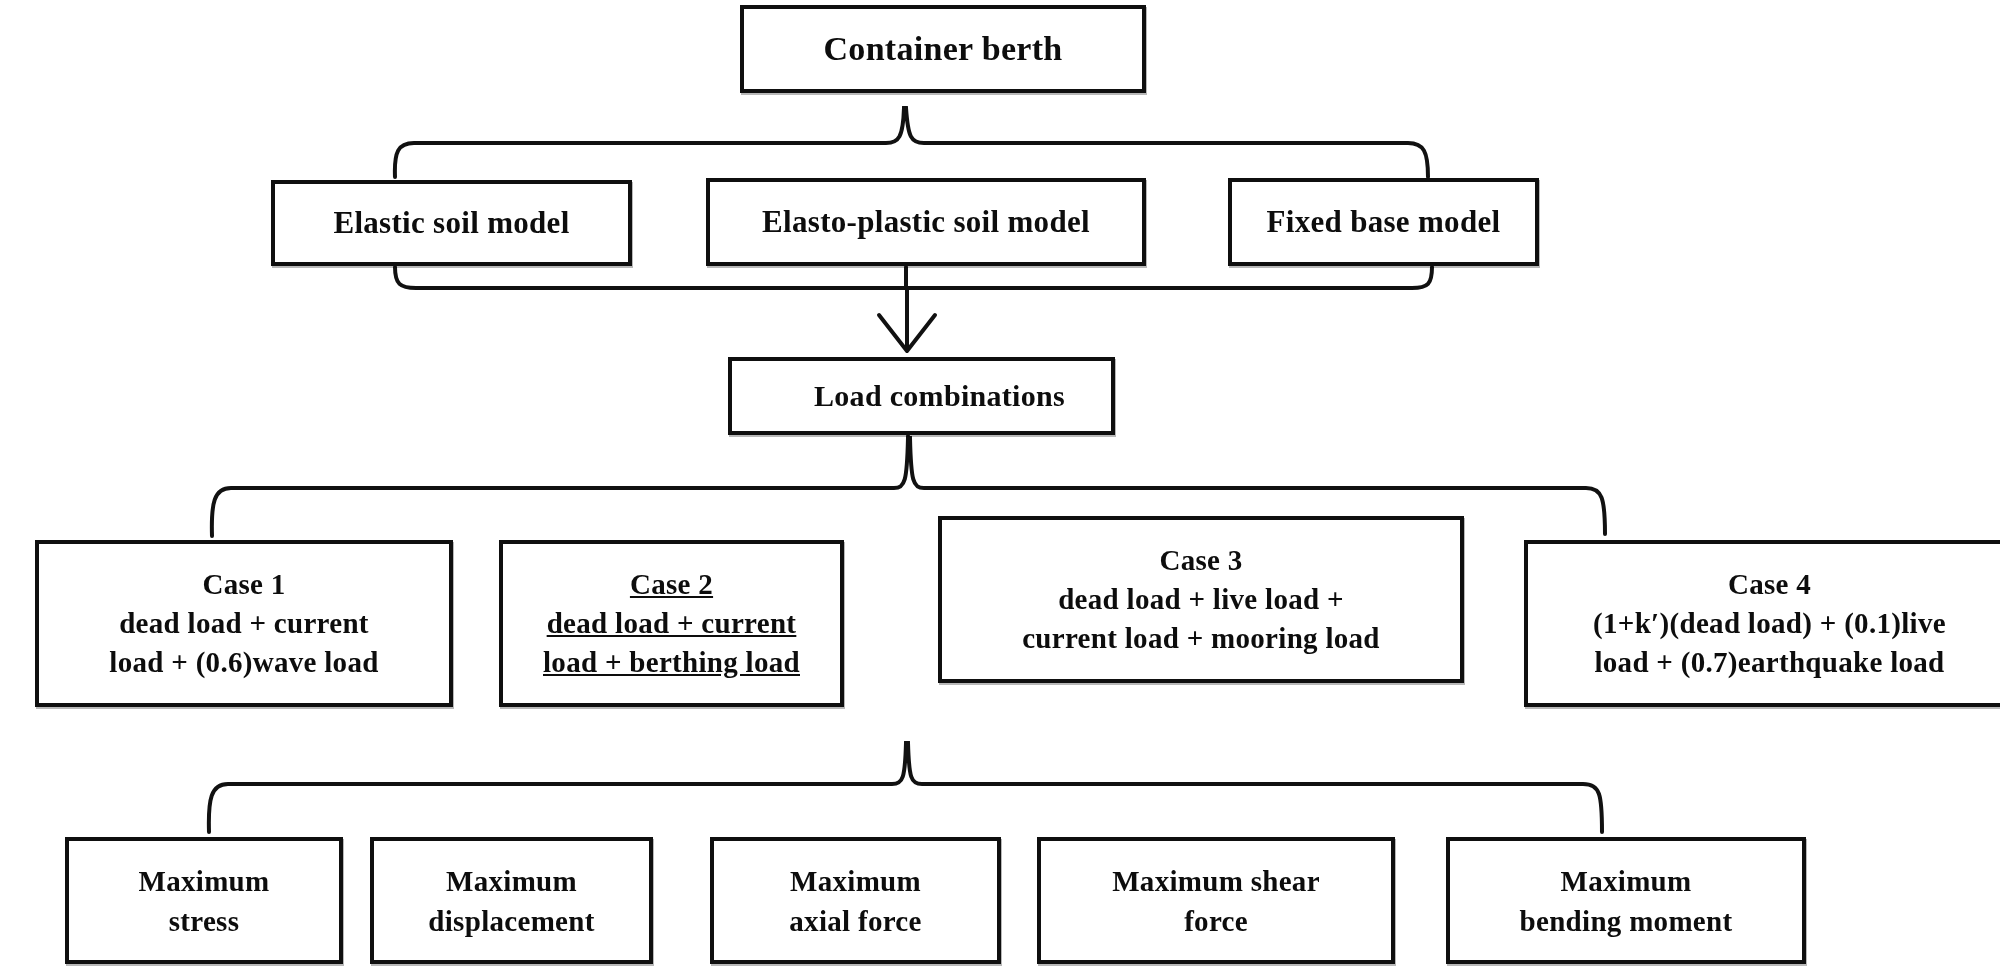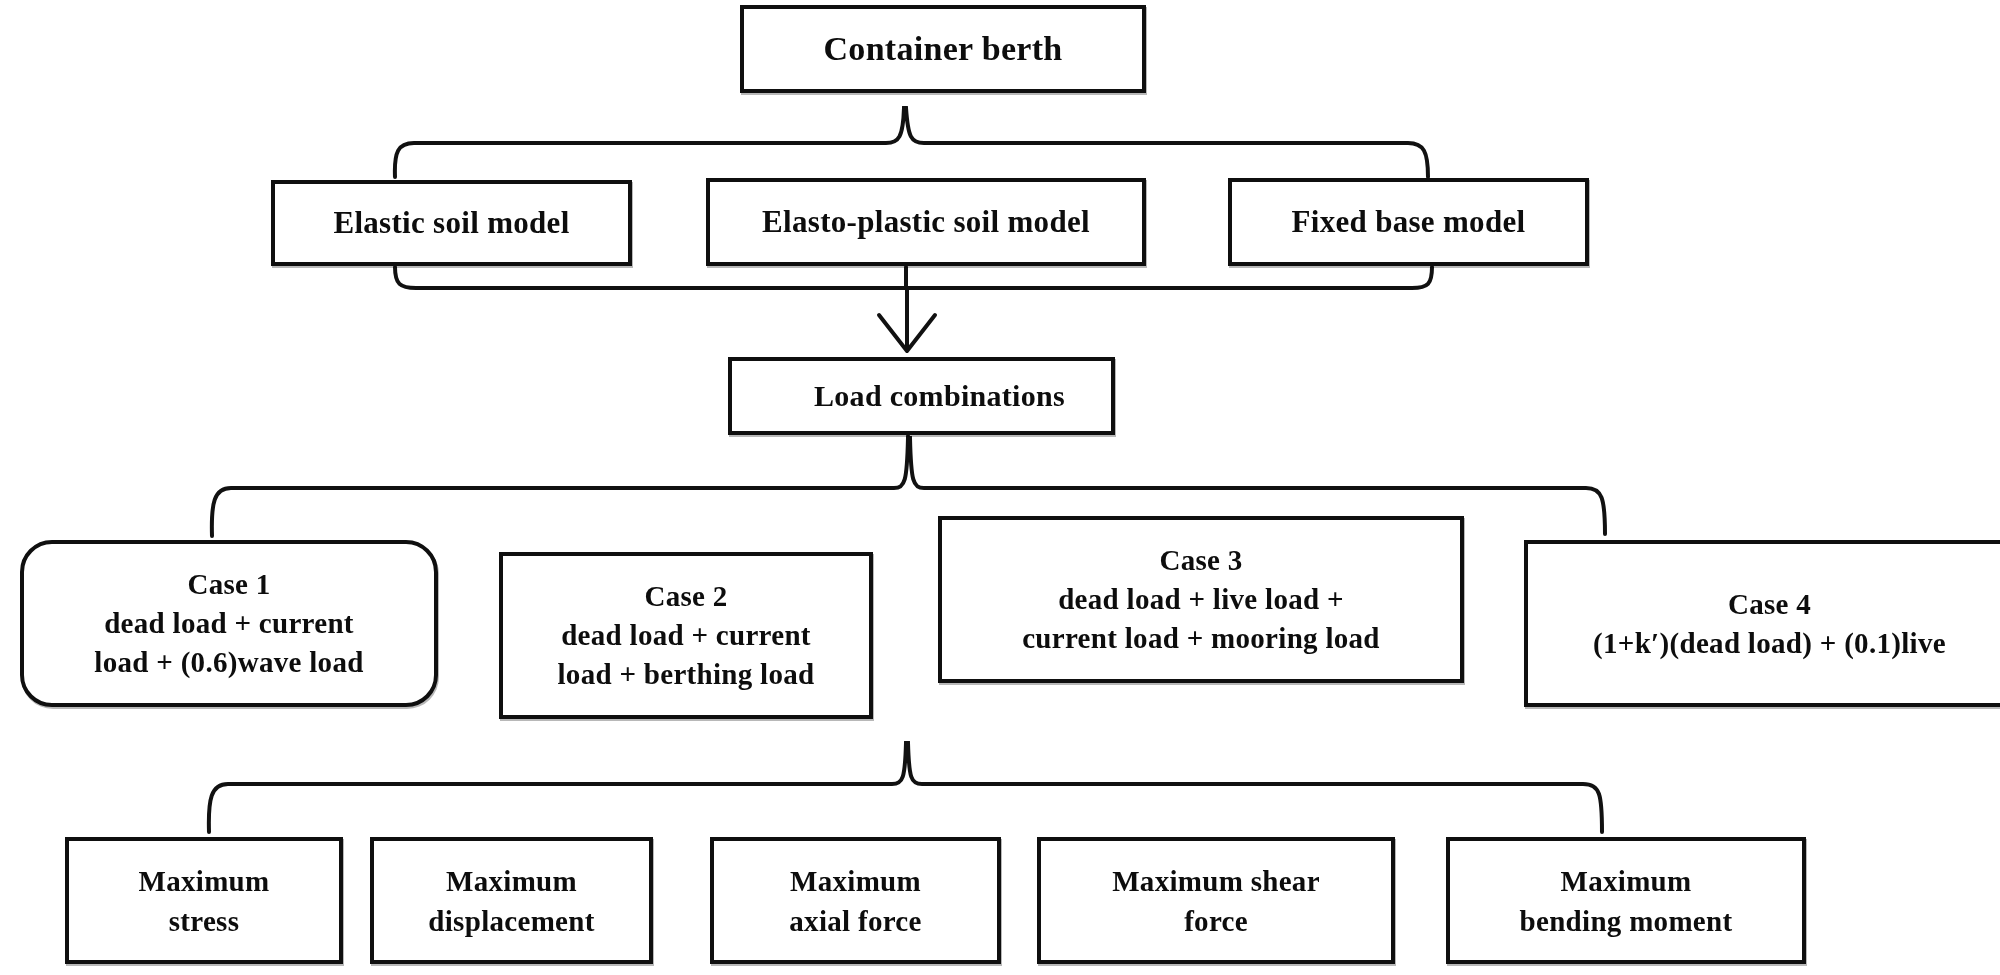--- a/index.html
+++ b/index.html
@@ -29,24 +29,24 @@
   
   .root-node{font-size:34px;}
   .model-node{font-size:31px;}
   .load-node{font-size:30px;}
   .case-node{font-size:29px;line-height:39px;}
   .out-node{font-size:29px;line-height:40px;}
   
   #n-root{left:722px;top:5px;width:406px;height:88px;}
   #n-elastic{left:253px;top:180px;width:361px;height:86px;}
   #n-elasto{left:688px;top:178px;width:440px;height:88px;}
-  #n-fixed{left:1210px;top:178px;width:361px;height:88px;}
+  #n-fixed{left:1210px;top:178px;width:311px;height:88px;}
   #n-load{left:710px;top:357px;width:387px;height:78px;padding-left:36px;}
-  #n-case1{left:2px;top:540px;width:418px;height:167px;border-radius:32px;}
-  #n-case2{left:481px;top:552px;width:374px;height:167px;}
+  #n-case1{left:17px;top:540px;width:418px;height:167px;}
+  #n-case2{left:481px;top:540px;width:345px;height:167px;text-decoration:underline;}
   #n-case3{left:920px;top:516px;width:526px;height:167px;}
   #n-case4{left:1506px;top:540px;width:491px;height:167px;}
   #n-out1{left:47px;top:837px;width:278px;height:127px;}
   #n-out2{left:352px;top:837px;width:283px;height:127px;}
   #n-out3{left:692px;top:837px;width:291px;height:127px;}
   #n-out4{left:1019px;top:837px;width:358px;height:127px;}
   #n-out5{left:1428px;top:837px;width:360px;height:127px;}
 </style>
 </head>
 <body>
@@ -97,20 +97,21 @@
     <span class="ln">load + berthing load</span>
   </div>
   <div class="node case-node" id="n-case3">
     <span class="ln">Case 3</span>
     <span class="ln">dead load + live load +</span>
     <span class="ln">current load + mooring load</span>
   </div>
   <div class="node case-node" id="n-case4">
     <span class="ln">Case 4</span>
     <span class="ln">(1+k′)(dead load) + (0.1)live</span>
+    <span class="ln">load + (0.7)earthquake load</span>
   </div>
 
   <div class="node out-node" id="n-out1">
     <span class="ln">Maximum</span>
     <span class="ln">stress</span>
   </div>
   <div class="node out-node" id="n-out2">
     <span class="ln">Maximum</span>
     <span class="ln">displacement</span>
   </div>

